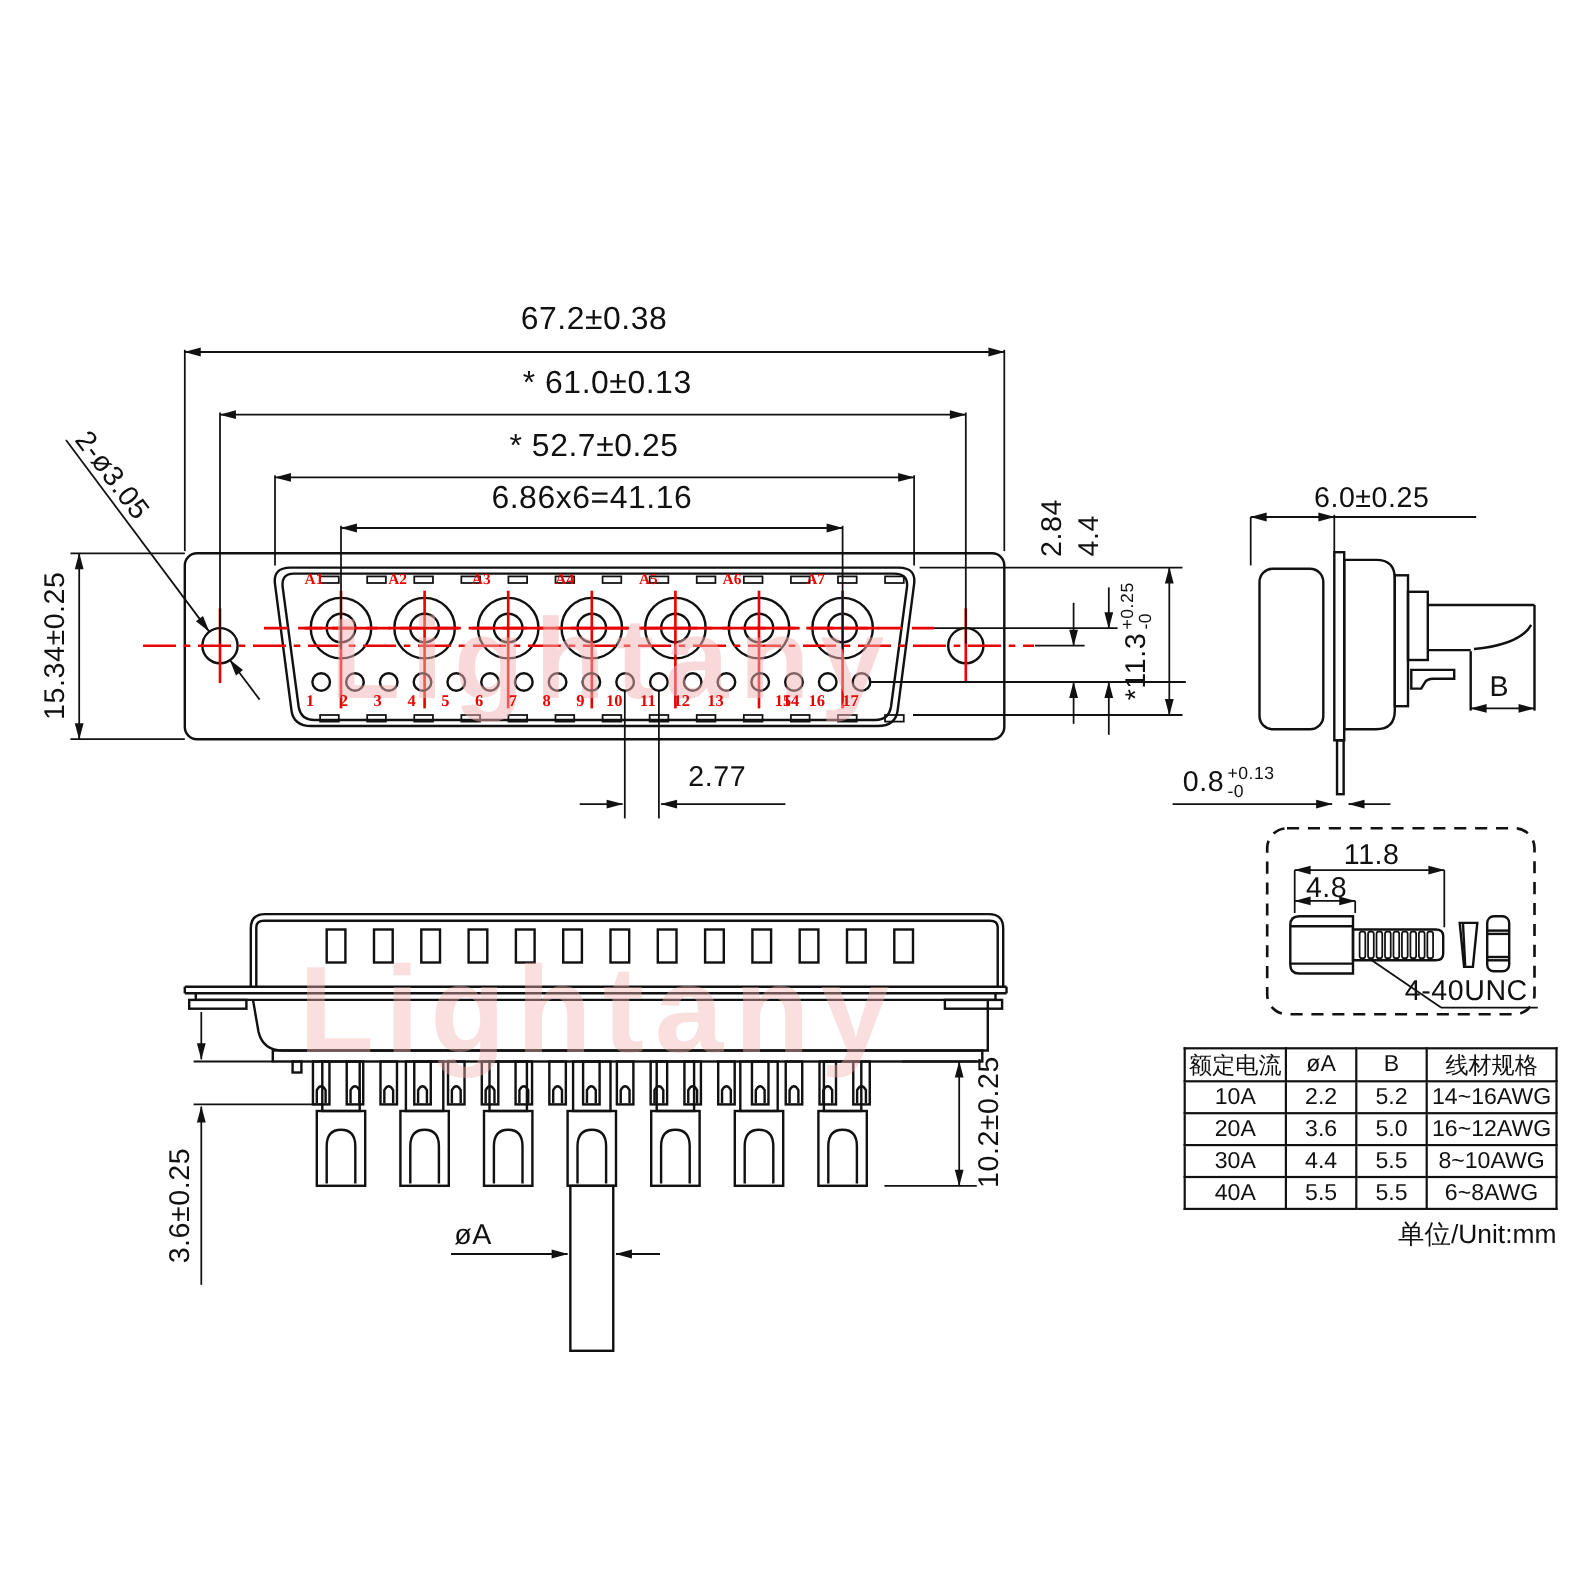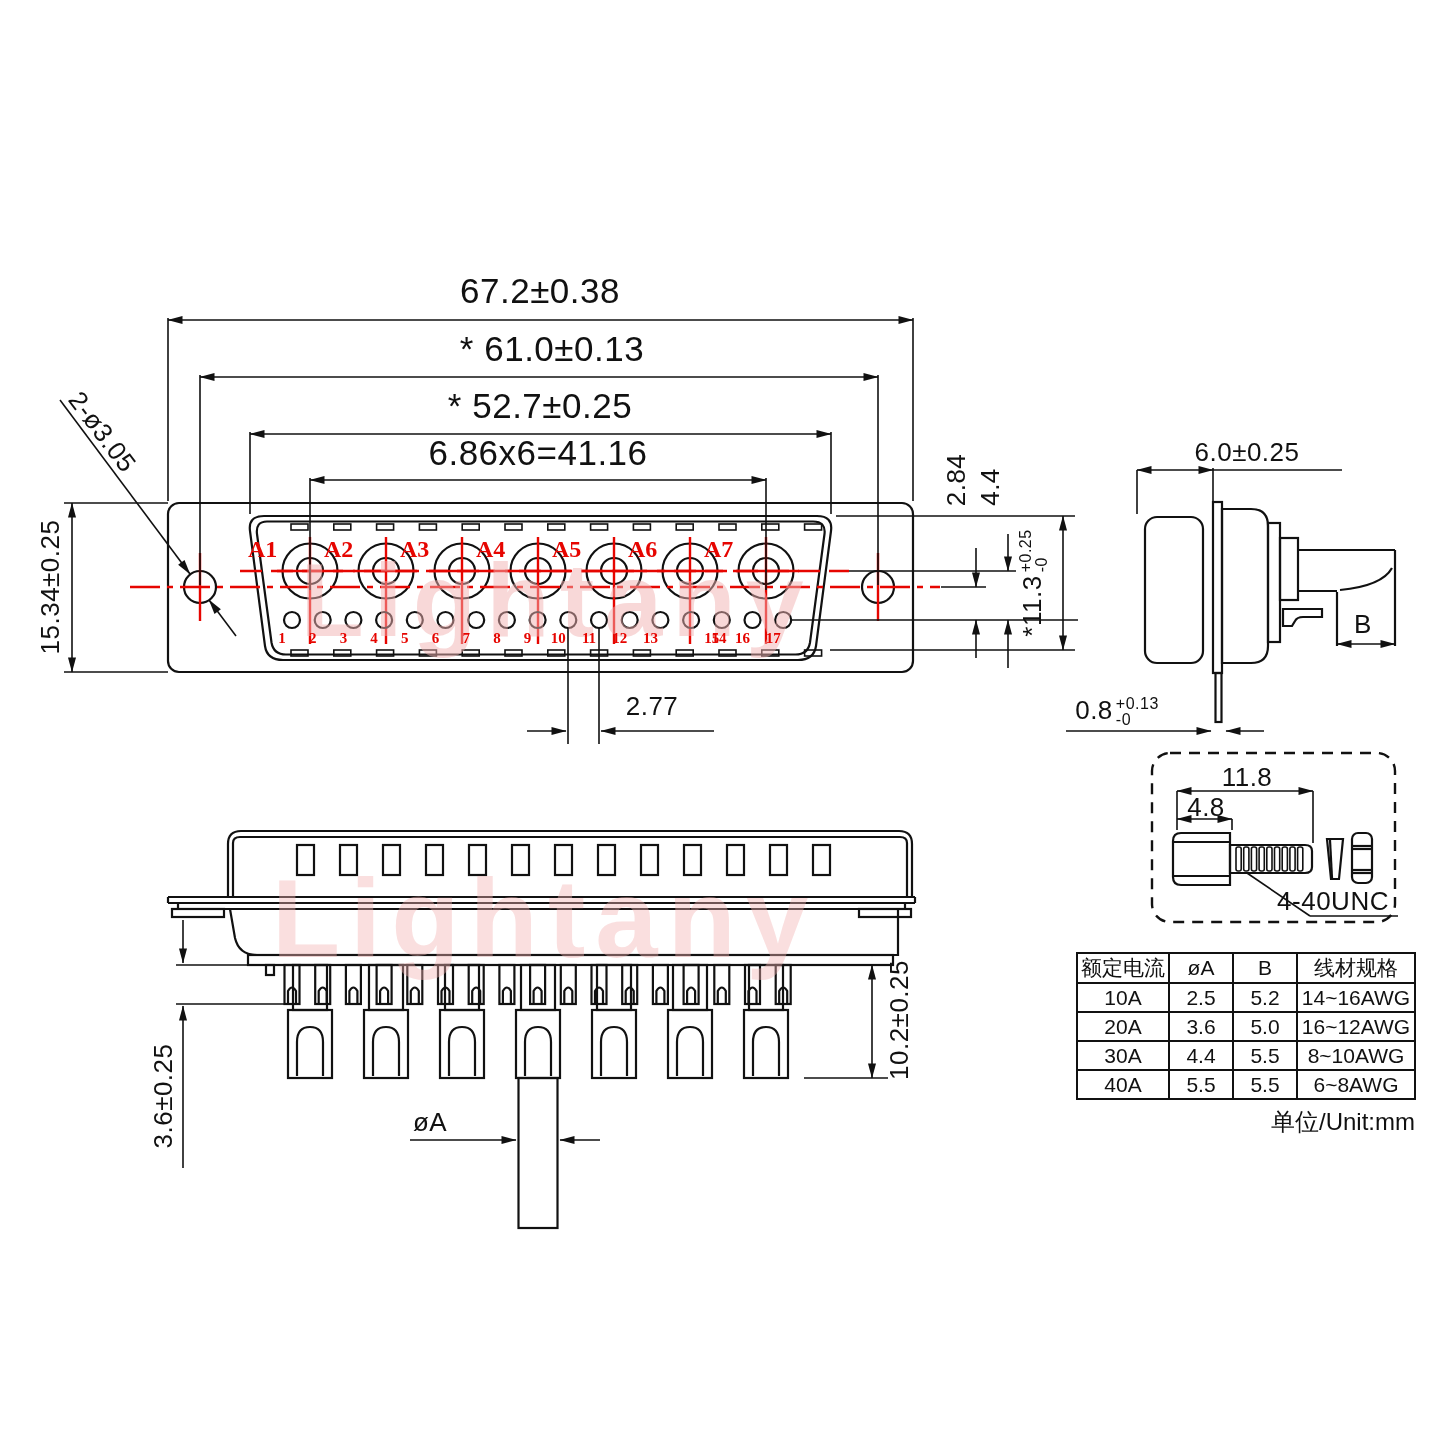--- a/index.html
+++ b/index.html
@@ -6,29 +6,29 @@
   #canvas{position:relative;width:1440px;height:1440px;background:#ffffff;overflow:hidden;
           font-family:"Liberation Sans", sans-serif;color:#111;}
   #art{position:absolute;left:0;top:0;}
   .o{fill:none;stroke:#111;stroke-width:2.2px;}
   .t{fill:none;stroke:#111;stroke-width:1.6px;}
   .r{fill:none;stroke:#e60500;stroke-width:2.4px;}
   .rd{fill:none;stroke:#e60500;stroke-width:2.4px;stroke-dasharray:22 9;}
   .rc{fill:none;stroke:#e60500;stroke-width:2.4px;stroke-dasharray:30 7 6 7;}
   .dash{fill:none;stroke:#111;stroke-width:2.4px;stroke-dasharray:11 8;}
   .lbl{position:absolute;transform:translate(-50%,-50%);white-space:nowrap;
-       font-size:35px;letter-spacing:0.5px;}
+       font-size:29px;letter-spacing:0.5px;}
   .sm{font-size:26px;}
   .v{transform:translate(-50%,-50%) rotate(-90deg);}
   .diag{transform:translate(-50%,-50%) rotate(53deg);}
   .tol{display:inline-flex;flex-direction:column;font-size:16px;line-height:1.02;
        vertical-align:middle;margin-left:3px;font-style:normal;}
   .tol i{font-style:normal;}
-  .clabel{position:absolute;top:536px;width:46px;color:#e60500;
-          font-family:"Liberation Serif", serif;font-weight:bold;font-size:24px;}
+  .clabel{position:absolute;top:520px;width:46px;text-align:right;color:#e60500;
+          font-family:"Liberation Serif", serif;font-weight:bold;font-size:14px;}
   .plabel{position:absolute;top:630px;width:26px;text-align:center;color:#e60500;
           font-family:"Liberation Serif", serif;font-weight:bold;font-size:15px;}
   .wm{position:absolute;transform:translate(-50%,-50%);color:rgba(242,178,178,0.5);
       font-weight:bold;letter-spacing:10px;}
   #spec-table{position:absolute;left:1076px;top:952px;border-collapse:collapse;}
   #spec-table td,#spec-table th{border:2.2px solid #111;text-align:center;vertical-align:middle;
       font-size:21px;font-weight:normal;height:27px;padding:0;}
   #unit-label{position:absolute;left:1180px;top:1106px;width:235px;text-align:right;font-size:24px;}
 </style>
 </head>
@@ -420,21 +420,21 @@
         <tr id="spec-head">
           <th>额定电流</th>
           <th>øA</th>
           <th>B</th>
           <th>线材规格</th>
         </tr>
       </thead>
   <tbody id="spec-body">
         <tr>
           <td>10A</td>
-          <td>2.5</td>
+          <td>2.2</td>
           <td>5.2</td>
           <td>14~16AWG</td>
         </tr>
         <tr>
           <td>20A</td>
           <td>3.6</td>
           <td>5.0</td>
           <td>16~12AWG</td>
         </tr>
         <tr>

